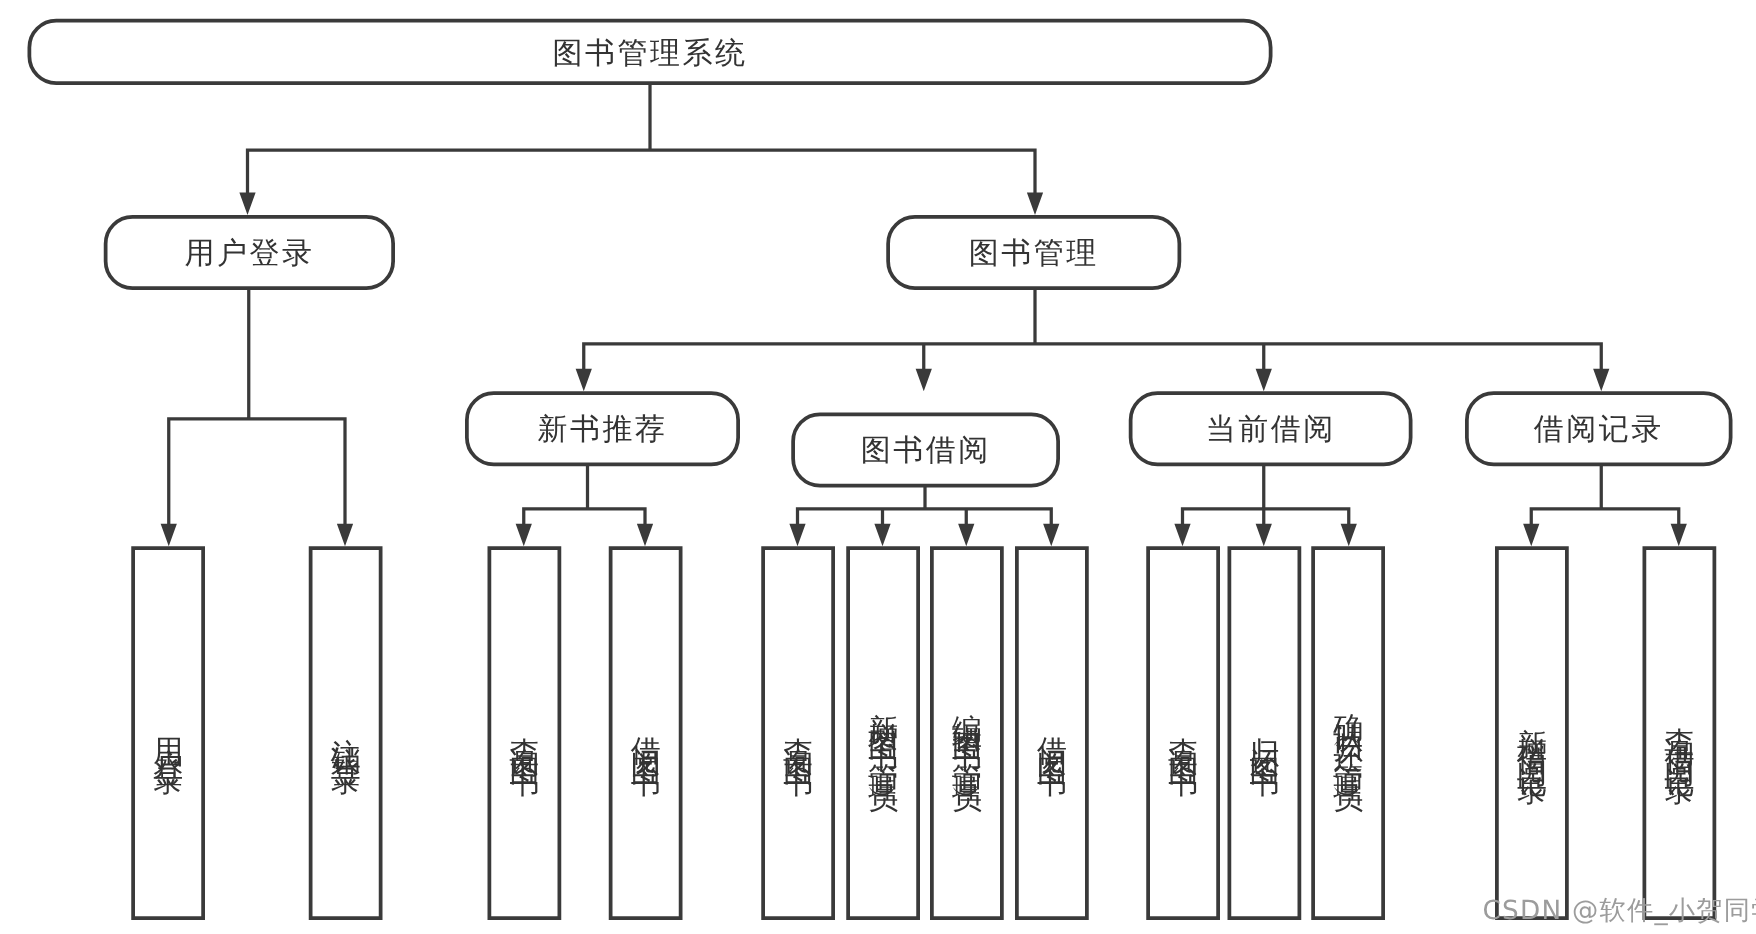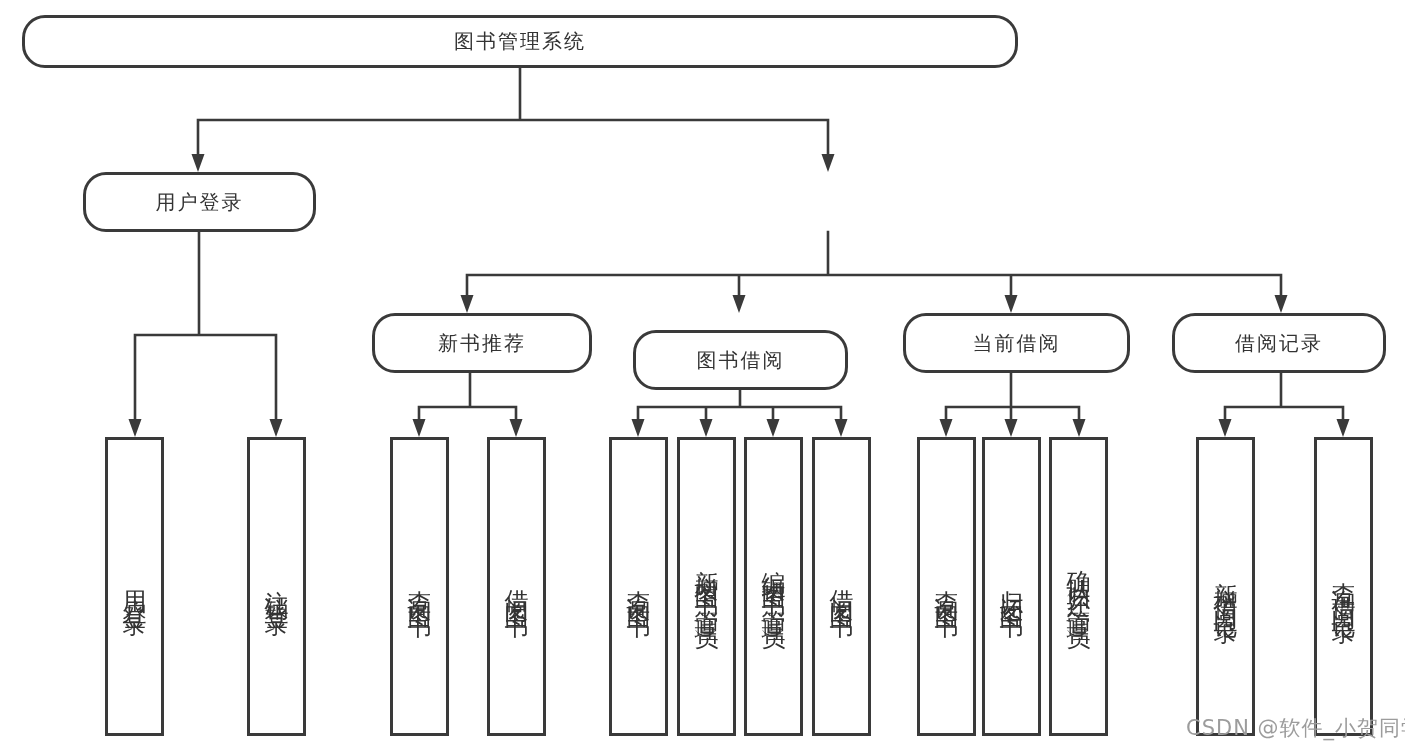--- a/index.html
+++ b/index.html
@@ -21,21 +21,21 @@
     position: absolute;
     box-sizing: border-box;
     background: #ffffff;
     border: 3px solid #3a3a3a;
     display: flex;
     align-items: center;
     justify-content: center;
     color: #333333;
   }
   .node.h-node {
-    font-size: 20px;
+    font-size: 24px;
     letter-spacing: 2px;
     white-space: nowrap;
     border-radius: 23px;
   }
   .node.leaf {
     top: 437px;
     width: 59px;
     height: 299px;
   }
   .leaf .v-label {
@@ -141,20 +141,23 @@
              M1336.5,419 L1349.5,419 L1343,437 Z"></path>
   </svg>
 
   <div class="node h-node n-root">
     <span>图书管理系统</span>
   </div>
 
   <div class="node h-node n-l2a">
     <span>用户登录</span>
   </div>
+  <div class="node h-node n-l2b">
+    <span>图书管理</span>
+  </div>
 
   <div class="node h-node n-m1">
     <span>新书推荐</span>
   </div>
   <div class="node h-node n-m2">
     <span>图书借阅</span>
   </div>
   <div class="node h-node n-m3">
     <span>当前借阅</span>
   </div>

